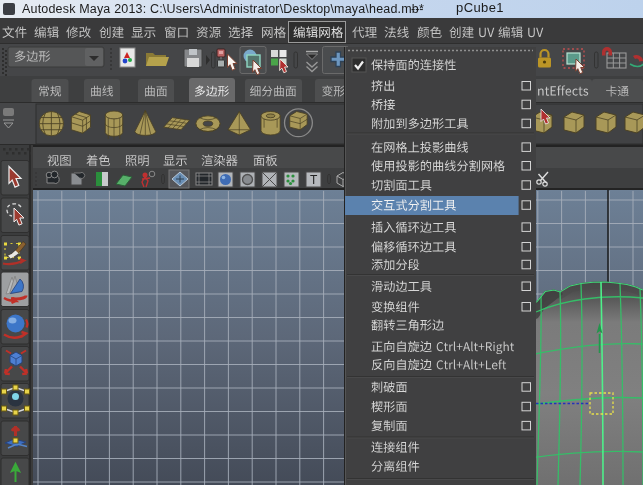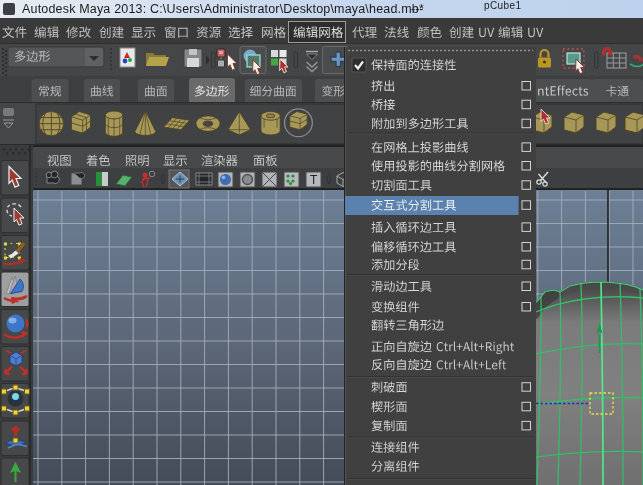--- a/index.html
+++ b/index.html
@@ -5,21 +5,21 @@
 font-family:"Liberation Sans",sans-serif;}
 .abs{position:absolute}
 </style></head><body>
 <div class="abs" style="left:0;top:0;width:643px;height:485px;">
 
 <div class="abs" style="left:0;top:0;width:643px;height:18px;
 background:linear-gradient(to right,#e8edf3,#c8d8ee 45%,#bdd2ec);">
 <div class="abs" style="left:3px;top:3px;width:12px;height:12px;background:#3c3f44;border-radius:2px;"></div>
 <div class="abs" style="left:22px;top:2px;width:368px;font-size:12.5px;letter-spacing:0.18px;color:#1b1b1b;white-space:pre;">Autodesk Maya 2013: C:\Users\Administrator\Desktop\maya\head.mb*</div>
 <div class="abs" style="left:411px;top:2px;font-size:12.5px;color:#1b1b1b;">---</div>
-<div class="abs" style="left:456px;top:0;font-size:10px;letter-spacing:0.4px;color:#1b1b1b;margin-left:28px;">pCube1</div>
+<div class="abs" style="left:456px;top:0;font-size:13px;letter-spacing:0.4px;color:#1b1b1b;">pCube1</div>
 </div>
 <div class="abs" style="left:0;top:18px;width:643px;height:26px;background:#3a3a3b;border-bottom:1px solid #2e2e2e;"></div>
 <svg class="abs" style="left:0;top:18px" width="643" height="26" viewBox="0 0 643 26">
       <path d="M7.3 8.6C7.7 9.2 8.1 10.1 8.3 10.6L9.3 10.3C9.1 9.8 8.7 8.9 8.3 8.3ZM2.6 10.6V11.6H4.6C5.3 13.5 6.3 15.1 7.6 16.5C6.2 17.6 4.5 18.5 2.5 19.1C2.6 19.3 2.9 19.8 3 20.0C5.2 19.3 6.9 18.4 8.3 17.2C9.7 18.4 11.5 19.4 13.5 19.9C13.7 19.7 14 19.3 14.2 19.1C12.2 18.5 10.5 17.7 9.1 16.5C10.3 15.2 11.3 13.6 12 11.6H14.0V10.6ZM8.4 15.8C7.2 14.6 6.2 13.2 5.6 11.6H11.0C10.3 13.3 9.5 14.7 8.4 15.8Z M18.6 14.7V15.6H22.2V20.0H23.2V15.6H26.6V14.7H23.2V11.9H26.1V11.0H23.2V8.6H22.2V11.0H20.5C20.7 10.4 20.8 9.8 21 9.2L20 9.0C19.8 10.7 19.2 12.3 18.5 13.4C18.7 13.5 19.1 13.7 19.3 13.8C19.6 13.3 20 12.6 20.2 11.9H22.2V14.7ZM18 8.5C17.3 10.4 16.2 12.3 15 13.5C15.2 13.7 15.4 14.2 15.5 14.4C15.9 14 16.3 13.5 16.7 13.0V20.0H17.6V11.5C18.1 10.6 18.5 9.7 18.9 8.7Z" fill="#c6c6c6"></path>
       <path d="M34.5 18.3 34.7 19.2C35.8 18.8 37.1 18.2 38.4 17.7L38.2 16.9C36.8 17.5 35.4 18 34.5 18.3ZM34.8 13.7C34.9 13.6 35.2 13.5 36.6 13.3C36.1 14.1 35.7 14.8 35.5 15.0C35.1 15.5 34.8 15.8 34.6 15.9C34.7 16.1 34.8 16.5 34.9 16.7C35.1 16.6 35.5 16.4 38.3 15.8C38.2 15.6 38.2 15.2 38.2 15.0L36.1 15.4C37 14.3 37.9 12.9 38.6 11.5L37.8 11.0C37.6 11.5 37.3 12 37.1 12.5L35.7 12.6C36.4 11.5 37.1 10.1 37.6 8.7L36.7 8.4C36.3 9.9 35.4 11.6 35.1 12.0C34.9 12.4 34.7 12.8 34.5 12.8C34.6 13 34.7 13.5 34.8 13.7ZM41.9 14.6V16.5H40.8V14.6ZM42.5 14.6H43.4V16.5H42.5ZM40.1 13.8V19.9H40.8V17.2H41.9V19.6H42.5V17.2H43.4V19.6H44.0V17.2H45.0V19.1C45 19.2 44.9 19.2 44.8 19.2C44.8 19.2 44.5 19.2 44.3 19.2C44.4 19.4 44.4 19.7 44.5 19.9C44.9 19.9 45.2 19.9 45.4 19.8C45.7 19.7 45.7 19.4 45.7 19.1V13.8L45 13.8ZM44 14.6H45.0V16.5H44.0ZM41.6 8.6C41.8 8.9 42 9.4 42.2 9.8H39.2V12.5C39.2 14.5 39.1 17.2 38 19.3C38.1 19.4 38.5 19.6 38.7 19.8C39.9 17.8 40.1 14.8 40.1 12.7H45.6V9.8H43.2C43 9.4 42.8 8.8 42.5 8.3ZM40.1 10.6H44.7V11.9H40.1Z M53.5 9.5H56.9V10.8H53.5ZM52.7 8.8V11.5H57.8V8.8ZM47.6 14.8C47.7 14.7 48.1 14.6 48.5 14.6H49.7V16.5L47.1 16.9L47.3 17.8L49.7 17.3V20.0H50.5V17.2L52 16.9L51.9 16.1L50.5 16.3V14.6H51.7V13.8H50.5V11.8H49.7V13.8H48.5C48.8 12.9 49.2 11.9 49.5 10.8H51.8V9.9H49.7C49.8 9.5 49.9 9 50 8.6L49.1 8.4C49 8.9 48.9 9.4 48.8 9.9H47.2V10.8H48.6C48.3 11.8 48 12.6 47.9 13.0C47.7 13.5 47.5 13.9 47.3 14.0C47.4 14.2 47.6 14.6 47.6 14.8ZM56.9 13.1V14.1H53.7V13.1ZM51.6 18 51.8 18.9 56.9 18.5V20.0H57.8V18.4L58.7 18.3L58.7 17.6L57.8 17.6V13.1H58.6V12.3H51.9V13.1H52.8V18.0ZM56.9 14.9V16.0H53.7V14.9ZM56.9 16.7V17.7L53.7 17.9V16.7Z" fill="#c6c6c6"></path>
       <path d="M74.8 14.1C74.1 14.8 72.8 15.4 71.7 15.7C71.9 15.9 72.1 16.1 72.2 16.3C73.4 15.9 74.7 15.2 75.5 14.4ZM76 15.4C75.1 16.3 73.5 17 71.9 17.4C72.1 17.5 72.3 17.8 72.4 18.0C74.1 17.5 75.8 16.7 76.7 15.7ZM77.2 16.7C76.1 18 73.7 18.8 71.2 19.2C71.4 19.4 71.6 19.7 71.7 20.0C74.4 19.5 76.7 18.6 78 17.1ZM69.9 11.9V18.0H70.7V11.9ZM73 10.6H76.5C76.1 11.3 75.4 11.9 74.7 12.3C73.9 11.8 73.4 11.2 73 10.6ZM73.1 8.4C72.6 9.8 71.7 11.1 70.7 11.9C70.9 12 71.2 12.3 71.4 12.5C71.8 12.1 72.1 11.7 72.5 11.2C72.9 11.8 73.4 12.3 74 12.8C73 13.3 71.8 13.7 70.7 13.9C70.8 14 71 14.4 71.1 14.6C72.4 14.3 73.6 13.9 74.7 13.3C75.5 13.8 76.5 14.2 77.7 14.5C77.8 14.3 78.1 13.9 78.2 13.8C77.2 13.6 76.2 13.2 75.5 12.8C76.4 12.1 77.2 11.2 77.7 10.0L77.2 9.8L77 9.8H73.4C73.6 9.4 73.8 9 74 8.6ZM69 8.5C68.4 10.4 67.3 12.4 66.3 13.6C66.4 13.9 66.7 14.4 66.7 14.6C67.2 14.1 67.5 13.6 67.9 12.9V20.0H68.8V11.3C69.2 10.5 69.6 9.6 69.8 8.7Z M86.2 11.6H88.8C88.5 13.3 88.1 14.7 87.5 15.8C86.9 14.7 86.4 13.3 86.1 11.8ZM79.6 9.3V10.2H83.1V12.9H79.7V17.7C79.7 18.2 79.5 18.3 79.3 18.4C79.5 18.7 79.6 19.1 79.7 19.4C80 19.2 80.5 18.9 84.1 17.5C84.1 17.3 84 16.9 84 16.6L80.7 17.8V13.8H84.0L83.9 13.9C84.1 14.1 84.5 14.4 84.7 14.6C85 14.1 85.3 13.6 85.6 13.1C85.9 14.4 86.4 15.7 86.9 16.7C86.2 17.8 85.2 18.6 83.8 19.2C84 19.4 84.3 19.8 84.4 20.1C85.7 19.4 86.7 18.6 87.5 17.6C88.2 18.6 89.1 19.4 90.1 19.9C90.3 19.7 90.6 19.3 90.8 19.2C89.7 18.6 88.8 17.8 88.1 16.8C88.9 15.4 89.4 13.7 89.8 11.6H90.6V10.7H86.5C86.7 10.1 86.9 9.3 87 8.6L86.1 8.4C85.7 10.5 85 12.5 84 13.8V9.3Z" fill="#c6c6c6"></path>
       <path d="M109.6 8.6V18.7C109.6 19 109.5 19.1 109.2 19.1C109 19.1 108.2 19.1 107.3 19.1C107.4 19.3 107.6 19.7 107.6 20.0C108.8 20 109.5 19.9 109.9 19.8C110.3 19.6 110.5 19.4 110.5 18.7V8.6ZM107.1 9.9V16.9H108.0V9.9ZM100.8 13.0V18.4C100.8 19.6 101.2 19.8 102.4 19.8C102.7 19.8 104.4 19.8 104.7 19.8C105.9 19.8 106.1 19.3 106.3 17.6C106 17.5 105.6 17.4 105.4 17.2C105.4 18.7 105.3 19 104.7 19.0C104.3 19 102.8 19 102.5 19.0C101.8 19 101.7 18.9 101.7 18.4V13.9H104.4C104.3 15.4 104.2 16 104.1 16.2C104 16.3 103.9 16.3 103.7 16.3C103.5 16.3 103.1 16.3 102.6 16.3C102.8 16.5 102.9 16.8 102.9 17.1C103.4 17.1 103.9 17.1 104.1 17.1C104.4 17 104.6 17 104.8 16.8C105.1 16.4 105.3 15.6 105.4 13.4C105.4 13.3 105.4 13 105.4 13.0ZM102.9 8.4C102.3 10.1 100.9 11.8 99.3 13.0C99.6 13.1 99.9 13.4 100 13.6C101.3 12.6 102.4 11.4 103.2 10.0C104.2 11.1 105.2 12.4 105.8 13.2L106.5 12.6C105.9 11.7 104.6 10.3 103.6 9.2L103.8 8.7Z M116.6 9.5V10.2H118.9V11.2H115.8V11.9H118.9V12.9H116.5V13.7H118.9V14.7H116.4V15.4H118.9V16.4H115.8V17.1H118.9V18.4H119.8V17.1H123.4V16.4H119.8V15.4H122.9V14.7H119.8V13.7H122.6V11.9H123.5V11.2H122.6V9.5H119.8V8.4H118.9V9.5ZM119.8 11.9H121.8V12.9H119.8ZM119.8 11.2V10.2H121.8V11.2ZM112.8 14.0C112.8 13.9 113.1 13.7 113.3 13.6H114.9C114.7 14.8 114.4 15.7 114.1 16.6C113.8 16.1 113.5 15.4 113.3 14.7L112.6 14.9C112.9 16 113.3 16.8 113.7 17.4C113.3 18.2 112.7 18.9 112.1 19.4C112.3 19.5 112.6 19.8 112.8 20.0C113.4 19.5 113.9 18.9 114.3 18.1C115.7 19.4 117.5 19.7 119.8 19.7H123.4C123.4 19.4 123.6 19 123.7 18.8C123.1 18.8 120.3 18.8 119.8 18.8C117.7 18.8 116 18.6 114.7 17.3C115.3 16.2 115.6 14.7 115.8 12.9L115.3 12.8L115.1 12.8H114.0C114.6 11.9 115.3 10.7 115.9 9.4L115.3 9.1L115 9.2H112.4V10.0H114.6C114.1 11.2 113.5 12.2 113.2 12.5C113 12.9 112.7 13.2 112.4 13.3C112.6 13.5 112.7 13.9 112.8 14.0Z" fill="#c6c6c6"></path>
       <path d="M134.1 11.8H140.5V13.1H134.1ZM134.1 9.8H140.5V11.1H134.1ZM133.2 9.0V13.9H141.5V9.0ZM141.3 14.8C140.9 15.6 140.2 16.7 139.6 17.4L140.3 17.8C140.9 17.1 141.6 16.1 142.2 15.2ZM132.6 15.3C133.1 16.1 133.7 17.2 134 17.8L134.7 17.5C134.5 16.8 133.8 15.7 133.3 14.9ZM138.2 14.4V18.5H136.3V14.4H135.4V18.5H131.5V19.4H143.1V18.5H139.1V14.4Z M146.5 14.6C146 16 145.1 17.4 144 18.3C144.3 18.4 144.7 18.7 144.9 18.9C145.9 17.9 146.9 16.4 147.5 14.8ZM152.2 15.0C153.1 16.2 154.1 17.8 154.4 18.9L155.4 18.4C155 17.4 154 15.8 153.1 14.6ZM145.5 9.3V10.3H154.3V9.3ZM144.4 12.4V13.3H149.4V18.8C149.4 19 149.3 19 149.1 19.0C148.9 19 148 19 147.2 19.0C147.3 19.3 147.5 19.7 147.5 20.0C148.6 20 149.4 20 149.8 19.8C150.3 19.7 150.4 19.4 150.4 18.8V13.3H155.5V12.4Z" fill="#c6c6c6"></path>
       <path d="M168.7 10.5C167.7 11.3 166.3 11.9 165.1 12.3L165.6 13.0C166.9 12.6 168.3 11.8 169.4 11.0ZM171.3 11.0C172.6 11.6 174.2 12.5 175 13.1L175.6 12.5C174.8 11.9 173.1 11 171.8 10.5ZM169.4 11.8C169.3 12.2 168.9 12.7 168.6 13.1H166.1V20.0H167.0V19.5H173.7V20.0H174.7V13.1H169.6C169.9 12.7 170.2 12.4 170.4 12.0ZM167 18.8V13.8H173.7V18.8ZM168.6 16.2C169.1 16.4 169.6 16.7 170.2 17.0C169.4 17.4 168.4 17.8 167.5 18.0C167.6 18.1 167.8 18.4 167.9 18.6C169 18.3 170 17.9 170.9 17.3C171.5 17.7 172.1 18.1 172.5 18.4L173 17.8C172.6 17.5 172.1 17.2 171.5 16.9C172.1 16.4 172.6 15.7 172.9 15.0L172.4 14.8L172.2 14.8H169.4C169.5 14.6 169.6 14.4 169.7 14.1L169 14.0C168.7 14.6 168.2 15.4 167.5 15.9C167.6 16 167.9 16.2 168 16.4C168.4 16.1 168.7 15.7 169 15.4H171.8C171.6 15.8 171.2 16.2 170.8 16.5C170.2 16.2 169.6 16 169.1 15.8ZM169.4 8.6C169.5 8.9 169.7 9.2 169.8 9.5H165.0V11.5H165.9V10.2H174.6V11.4H175.6V9.5H170.9C170.8 9.1 170.6 8.7 170.4 8.4Z M178.2 9.7V19.7H179.2V18.6H186.6V19.6H187.6V9.7ZM179.2 17.7V10.7H186.6V17.7Z" fill="#c6c6c6"></path>
       <path d="M197.1 9.5C198 9.9 199.1 10.5 199.7 10.9L200.2 10.2C199.6 9.7 198.5 9.2 197.5 8.9ZM196.6 12.8 196.9 13.6C197.9 13.3 199.2 12.9 200.4 12.5L200.3 11.6C198.9 12.1 197.5 12.5 196.6 12.8ZM198.3 14.3V17.8H199.2V15.2H205.5V17.7H206.5V14.3ZM202 15.6C201.6 17.7 200.6 18.8 196.6 19.3C196.8 19.5 197 19.8 197 20.0C201.3 19.4 202.5 18.1 202.9 15.6ZM202.5 18.1C204.1 18.6 206.2 19.4 207.2 20.0L207.8 19.2C206.7 18.6 204.6 17.8 203 17.4ZM202.1 8.5C201.8 9.3 201.1 10.4 200.1 11.2C200.3 11.3 200.6 11.6 200.8 11.8C201.3 11.3 201.7 10.8 202.1 10.3H203.6C203.2 11.6 202.4 12.8 200.1 13.4C200.3 13.6 200.5 13.9 200.6 14.1C202.4 13.6 203.4 12.7 204 11.7C204.8 12.8 206 13.6 207.4 14.0C207.5 13.8 207.8 13.4 208 13.3C206.4 12.9 205 12.1 204.3 11.0C204.4 10.8 204.5 10.5 204.5 10.3H206.4C206.2 10.7 206 11.2 205.8 11.4L206.7 11.7C207 11.2 207.4 10.4 207.7 9.7L207 9.5L206.8 9.6H202.5C202.7 9.3 202.9 8.9 203 8.6Z M215.4 13.9H219.2V15.0H215.4ZM215.4 12.1H219.2V13.2H215.4ZM215 16.4C214.6 17.3 214 18.1 213.5 18.8C213.7 18.9 214 19.1 214.2 19.3C214.8 18.6 215.4 17.6 215.8 16.7ZM218.5 16.6C219 17.4 219.6 18.5 219.9 19.1L220.8 18.7C220.5 18.1 219.9 17.1 219.3 16.3ZM209.7 9.2C210.4 9.7 211.3 10.3 211.8 10.7L212.4 9.9C211.9 9.5 210.9 9 210.3 8.6ZM209.1 12.6C209.8 13 210.7 13.6 211.2 14.0L211.8 13.2C211.3 12.9 210.3 12.3 209.6 11.9ZM209.3 19.3 210.2 19.8C210.8 18.6 211.5 17.1 212 15.7L211.3 15.2C210.7 16.7 209.9 18.3 209.3 19.3ZM212.9 9.0V12.5C212.9 14.6 212.7 17.4 211.3 19.5C211.5 19.6 211.9 19.8 212.1 20.0C213.6 17.8 213.8 14.7 213.8 12.5V9.9H220.6V9.0ZM216.8 10.1C216.7 10.4 216.6 10.9 216.4 11.4H214.5V15.7H216.8V19.0C216.8 19.1 216.7 19.2 216.6 19.2C216.4 19.2 215.9 19.2 215.3 19.2C215.4 19.4 215.5 19.8 215.5 20.0C216.4 20 216.9 20 217.3 19.9C217.6 19.7 217.7 19.5 217.7 19.0V15.7H220.1V11.4H217.3C217.5 11 217.7 10.6 217.8 10.3Z" fill="#c6c6c6"></path>

